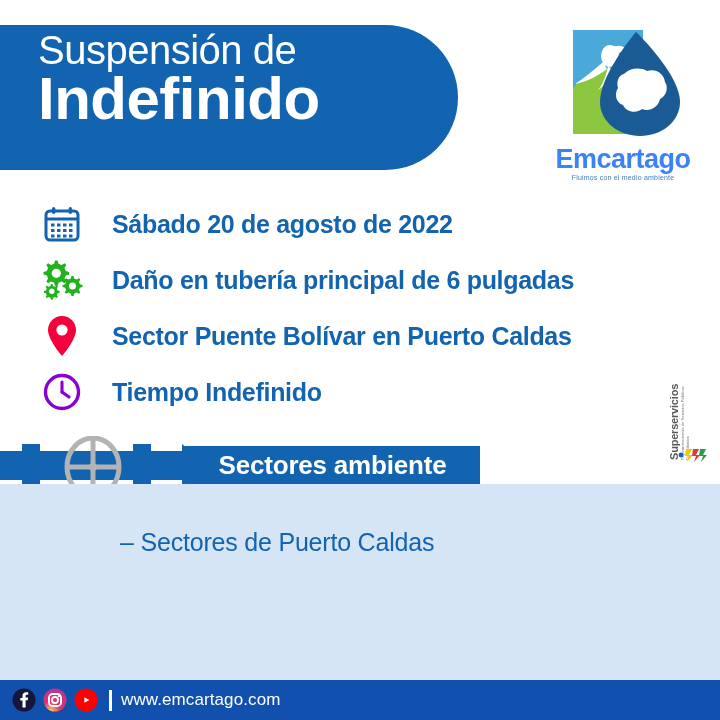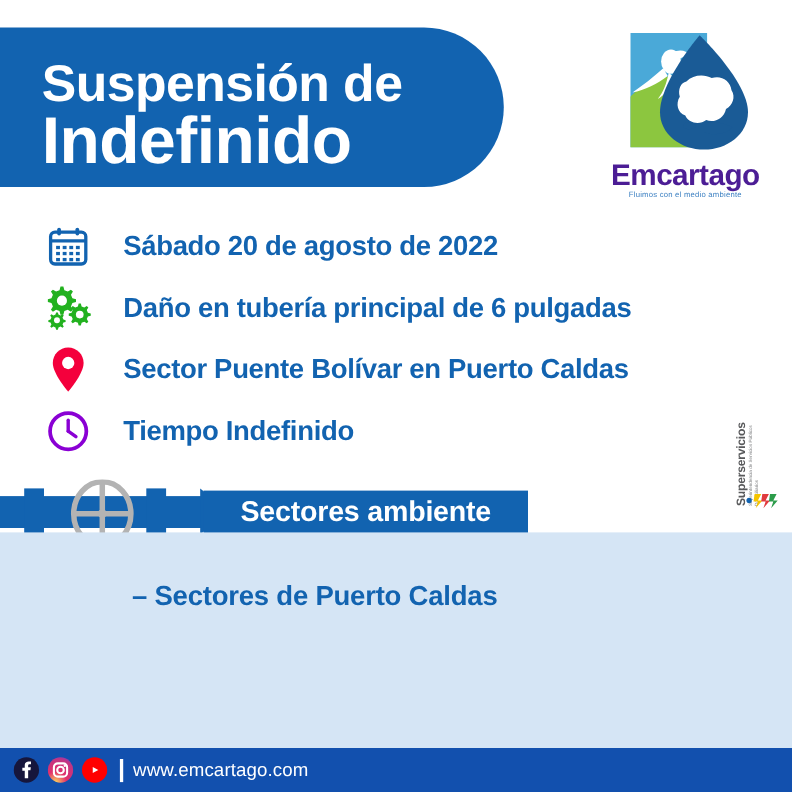--- a/index.html
+++ b/index.html
@@ -21,30 +21,30 @@
     background:#1263b0;
     border-top-right-radius:74px;
     border-bottom-right-radius:74px;
   }
   .title-text {
     position:absolute; left:38px; top:32px;
     color:#ffffff;
     line-height:0.93;
     letter-spacing:-0.5px;
   }
-  .title-line1 { display:block; font-size:47px; font-weight:bold;margin-top:22px; }
+  .title-line1 { display:block; font-size:40px; font-weight:normal; }
   .title-line2 { display:block; font-size:60px; font-weight:bold; margin-top:2px; }
 
   
   .logo { position:absolute; left:548px; top:26px; width:150px; height:160px; }
   .logo-mark { position:relative; width:150px; height:118px; }
   .logo-name {
     position:absolute; left:0; top:118px; width:150px;
     text-align:center;
-    font-size:27px; font-weight:bold; color:#4c1d95;
+    font-size:27px; font-weight:bold; color:#3b82f6;
     letter-spacing:-0.5px;
   }
   .logo-tagline {
     position:absolute; left:0; top:148px; width:150px;
     text-align:center;
     font-size:7px; color:#3a7fc1; letter-spacing:0.2px;
   }
 
   
   .info-list { position:absolute; left:0; top:196px; width:720px; }
@@ -83,21 +83,21 @@
     position:absolute; left:62px; top:-7px; width:62px; height:62px;
   }
 
   
   .sectors-panel {
     position:absolute; left:0; top:484px; width:720px; height:196px;
     background:#d5e5f5;
   }
   .sector-item {
     position:absolute; left:120px; top:44px;
-    font-size:25px; font-weight:bold; color:#1263b0;
+    font-size:25px; font-weight:normal; color:#1263b0;
     letter-spacing:-0.2px;
   }
 
   
   .superservicios { position:absolute; left:668px; top:368px; width:46px; height:105px; }
   .ss-text-wrap {
     position:absolute; left:0; top:0;
     width:95px; height:30px;
     transform:rotate(-90deg);
     transform-origin:0 0;

